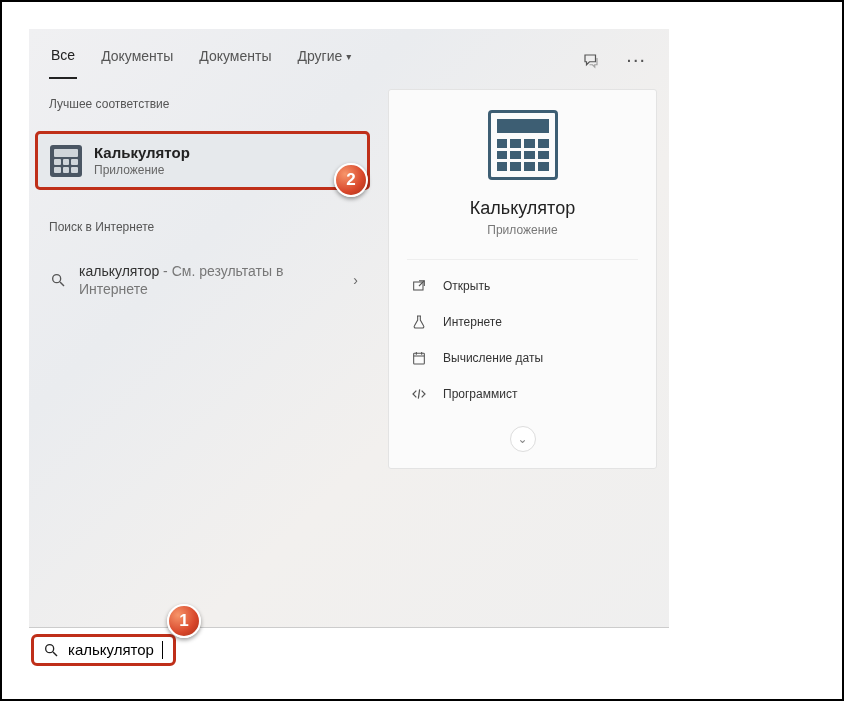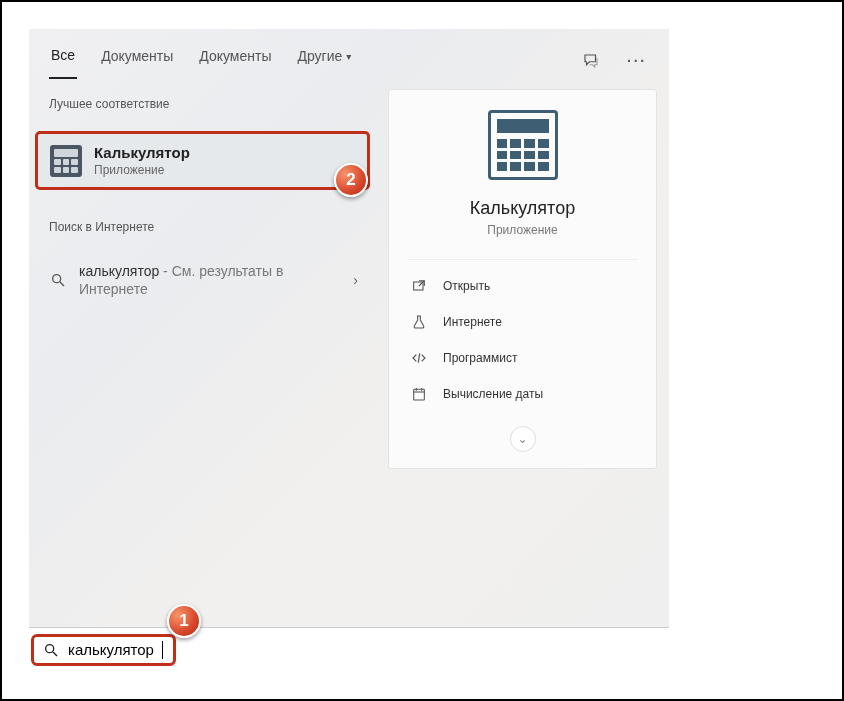--- a/index.html
+++ b/index.html
@@ -241,41 +241,41 @@
             </div>
             <span>Открыть</span>
           </div>
           <div class="action-row">
             <div class="ic">
               <svg width="16" height="16" viewBox="0 0 24 24" fill="none" stroke="#555" stroke-width="1.6">
                   <path d="M9 3h6M10 3v6l-5 9a2 2 0 0 0 2 3h10a2 2 0 0 0 2-3l-5-9V3"></path>
                 </svg>
             </div>
             <span>Интернете</span>
-          </div>
-          <div class="action-row">
-            <div class="ic">
-              <svg width="16" height="16" viewBox="0 0 24 24" fill="none" stroke="#555" stroke-width="1.8">
-                  <polyline points="8 7 3 12 8 17"></polyline>
-                  <polyline points="16 7 21 12 16 17"></polyline>
-                  <line x1="13" y1="5" x2="11" y2="19"></line>
-                </svg>
-            </div>
-            <span>Программист</span>
           </div>
           <div class="action-row">
             <div class="ic">
               <svg width="16" height="16" viewBox="0 0 24 24" fill="none" stroke="#555" stroke-width="1.6">
                   <rect x="4" y="5" width="16" height="16" rx="1"></rect>
                   <line x1="4" y1="9" x2="20" y2="9"></line>
                   <line x1="8" y1="3" x2="8" y2="7"></line>
                   <line x1="16" y1="3" x2="16" y2="7"></line>
                 </svg>
             </div>
             <span>Вычисление даты</span>
+          </div>
+          <div class="action-row">
+            <div class="ic">
+              <svg width="16" height="16" viewBox="0 0 24 24" fill="none" stroke="#555" stroke-width="1.8">
+                  <polyline points="8 7 3 12 8 17"></polyline>
+                  <polyline points="16 7 21 12 16 17"></polyline>
+                  <line x1="13" y1="5" x2="11" y2="19"></line>
+                </svg>
+            </div>
+            <span>Программист</span>
           </div>
         </div>
 
         <div class="expand">⌄</div>
       </div>
     </div>
 
   </div>
 
   <div class="searchbar-wrap">

